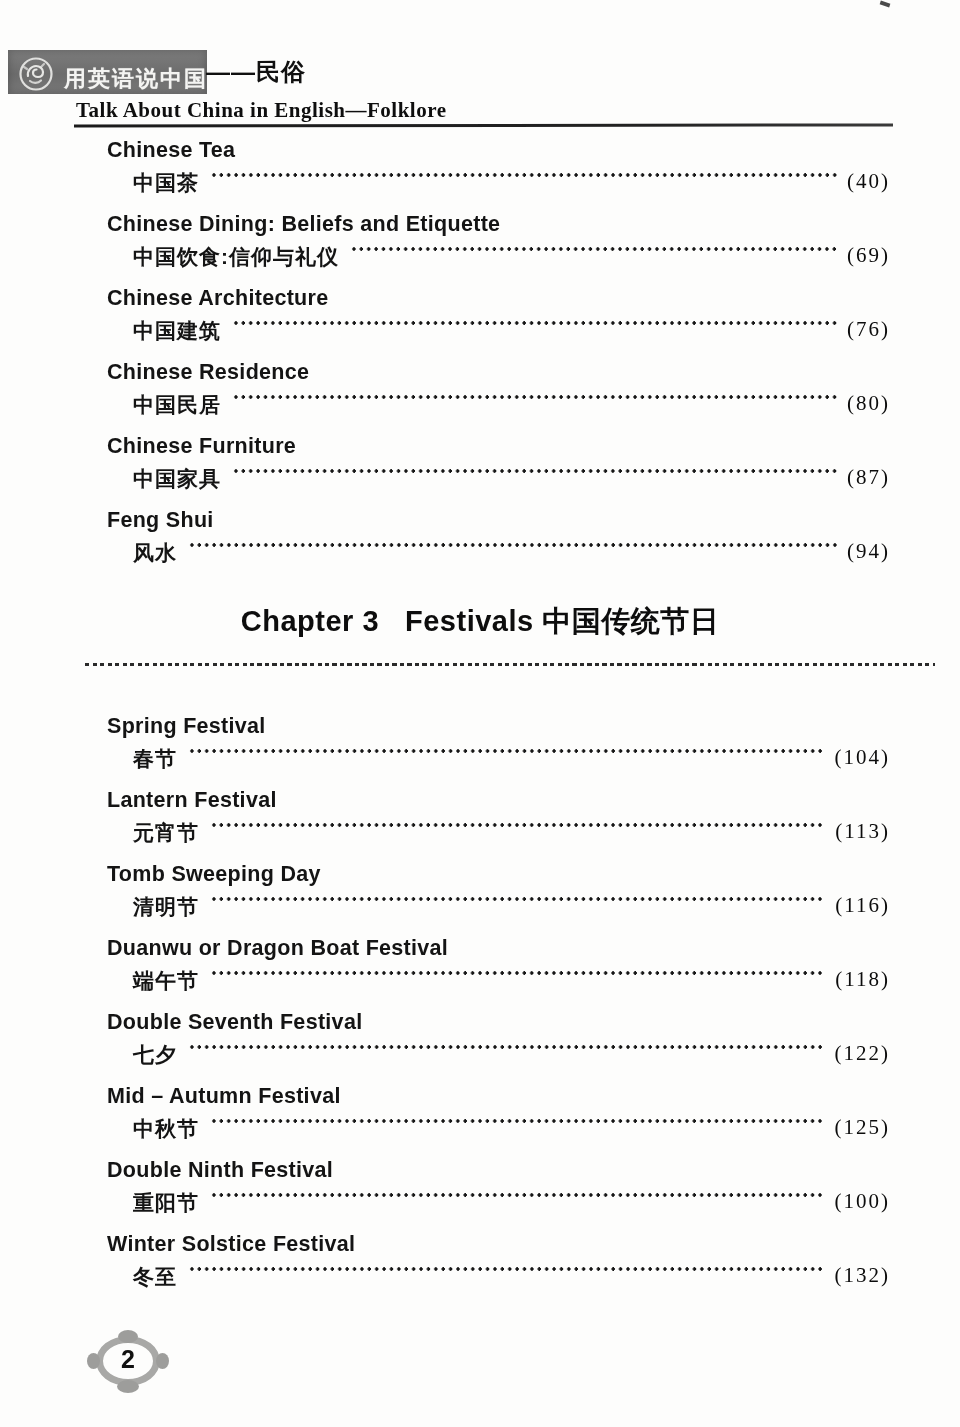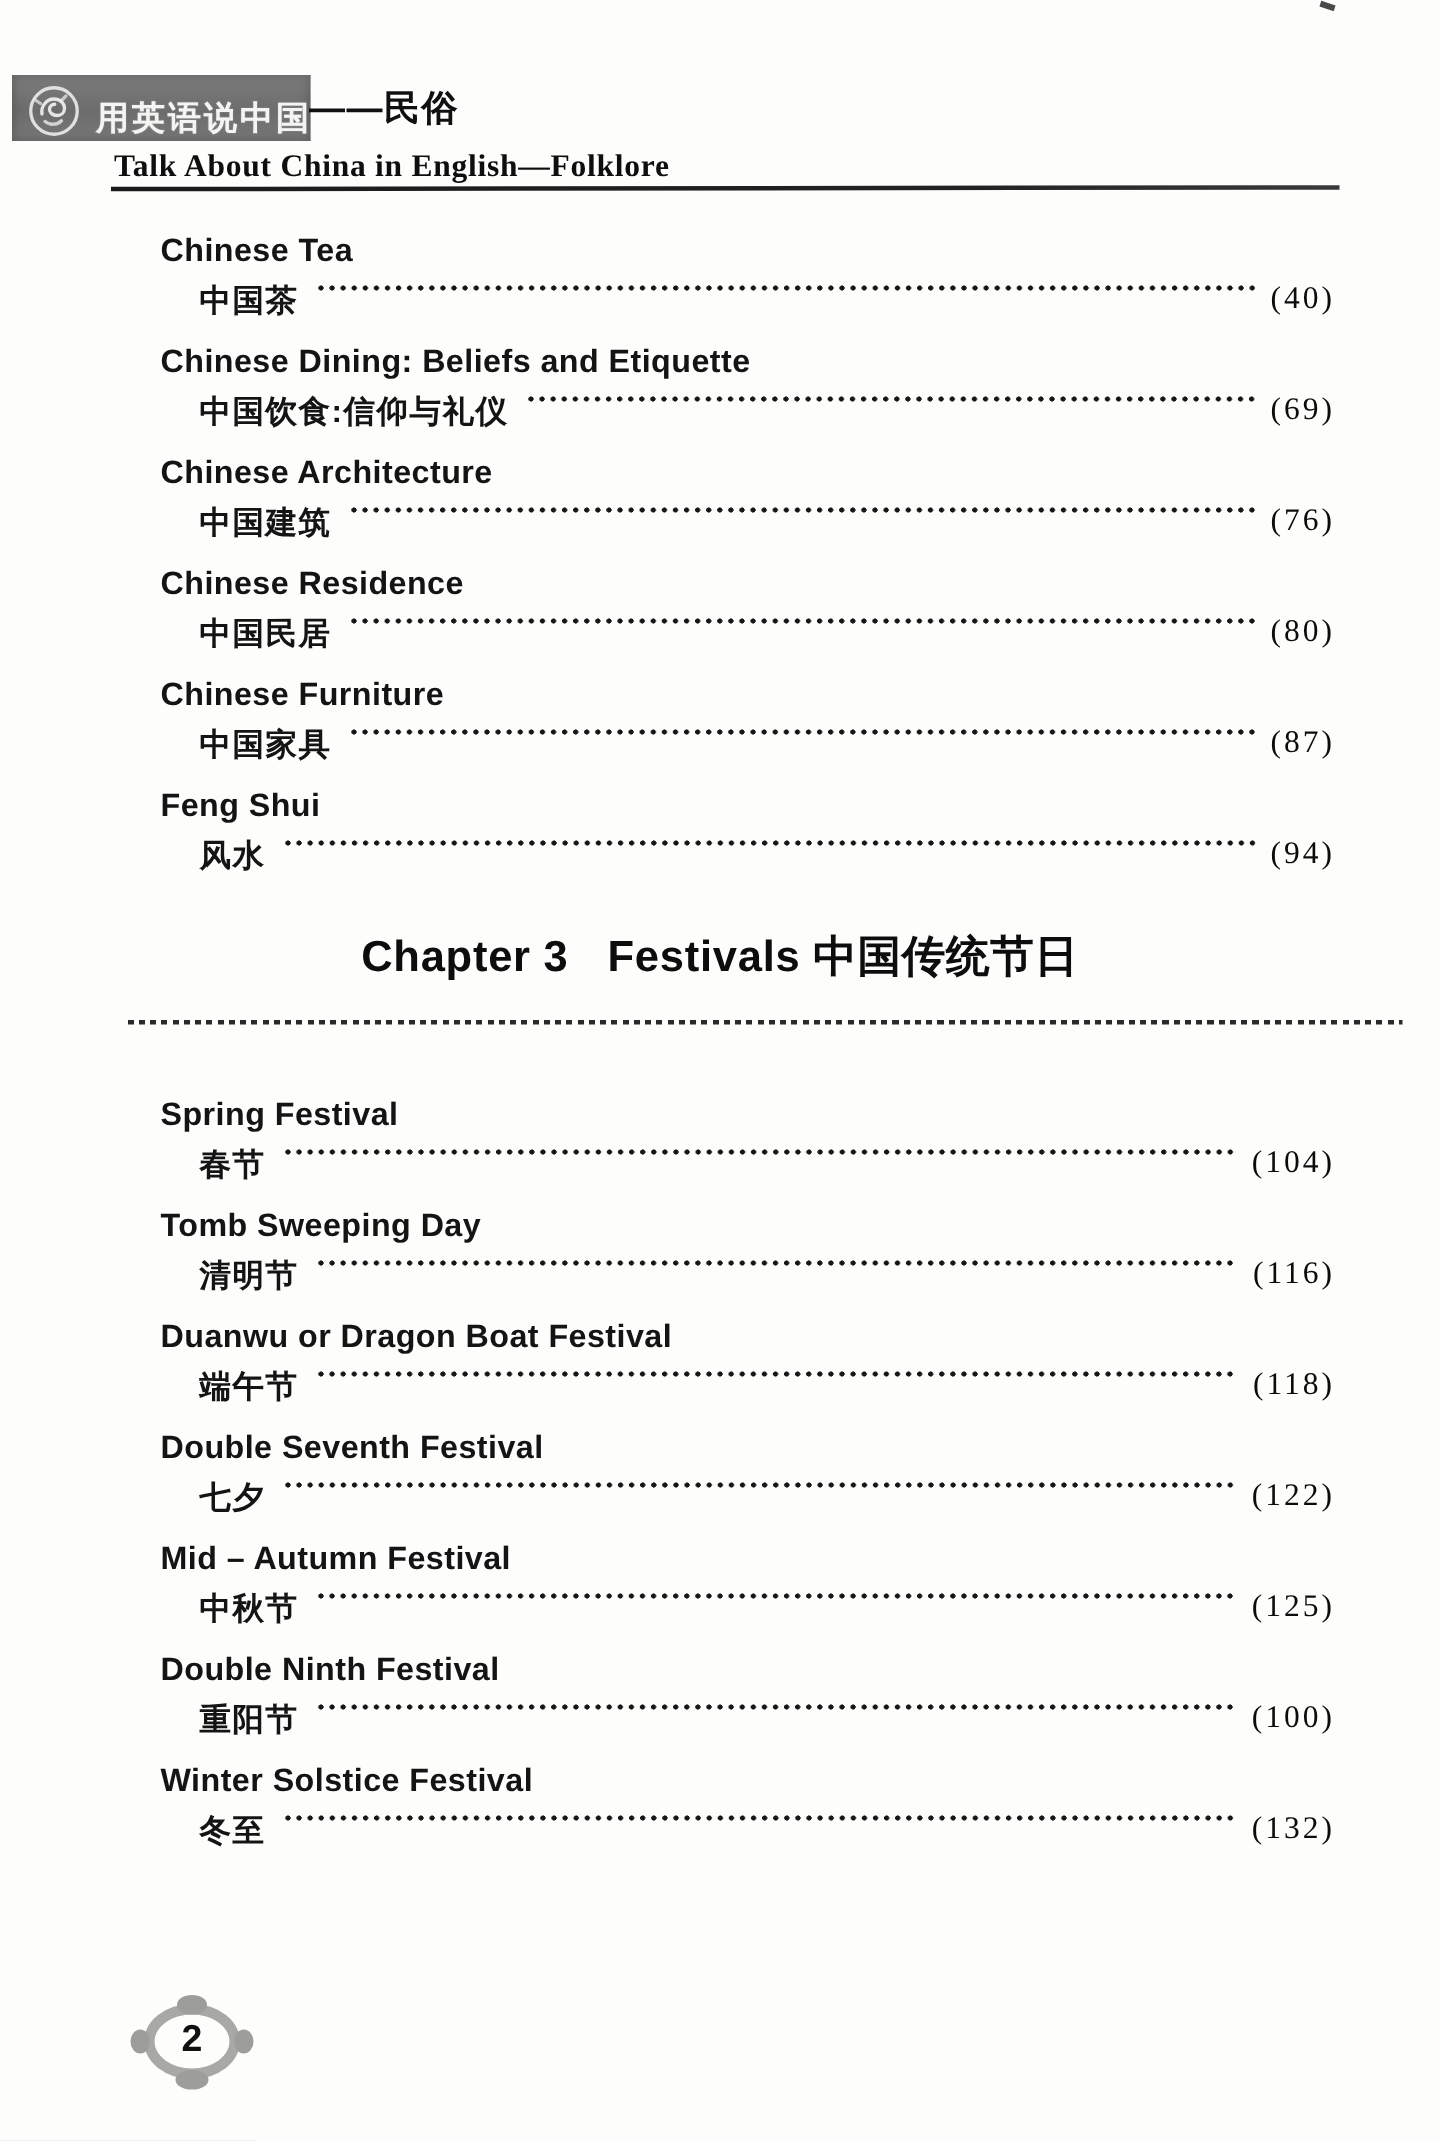--- a/index.html
+++ b/index.html
@@ -47,21 +47,21 @@
     font-weight:700; font-size:21px; letter-spacing:.5px;
     color:#0e0e0e; white-space:nowrap;
   }
   .subtitle-rule {
     position:absolute; top:124px; left:74px; width:819px; height:3px;
     background:linear-gradient(90deg,#1b1b1b 0%,#222 70%,#3a3a3a 100%);
     transform:rotate(-.08deg);
   }
 
   
-  .content { position:absolute; top:149px; left:0; right:0; }
+  .content { position:absolute; top:132px; left:0; right:0; }
   .toc-list { margin:0 70px 0 107px; }
   .entry-en {
     font-size:21.5px; font-weight:700; line-height:37px;
     letter-spacing:.3px; white-space:nowrap;
   }
   .entry-zh-row {
     display:flex; height:37px; padding-left:26px;
   }
   .entry-zh {
     font-size:21px; font-weight:700; letter-spacing:1px;
@@ -202,20 +202,28 @@
 
         <div class="entry">
           <div class="entry-en">Spring Festival</div>
           <div class="entry-zh-row">
             <span class="entry-zh">春节</span>
             <span class="dot-leader"></span>
             <span class="entry-page">(104)</span>
           </div>
         </div>
 
+        <div class="entry">
+          <div class="entry-en">Lantern Festival</div>
+          <div class="entry-zh-row">
+            <span class="entry-zh">元宵节</span>
+            <span class="dot-leader"></span>
+            <span class="entry-page">(113)</span>
+          </div>
+        </div>
 
         <div class="entry">
           <div class="entry-en">Tomb Sweeping Day</div>
           <div class="entry-zh-row">
             <span class="entry-zh">清明节</span>
             <span class="dot-leader"></span>
             <span class="entry-page">(116)</span>
           </div>
         </div>
 

